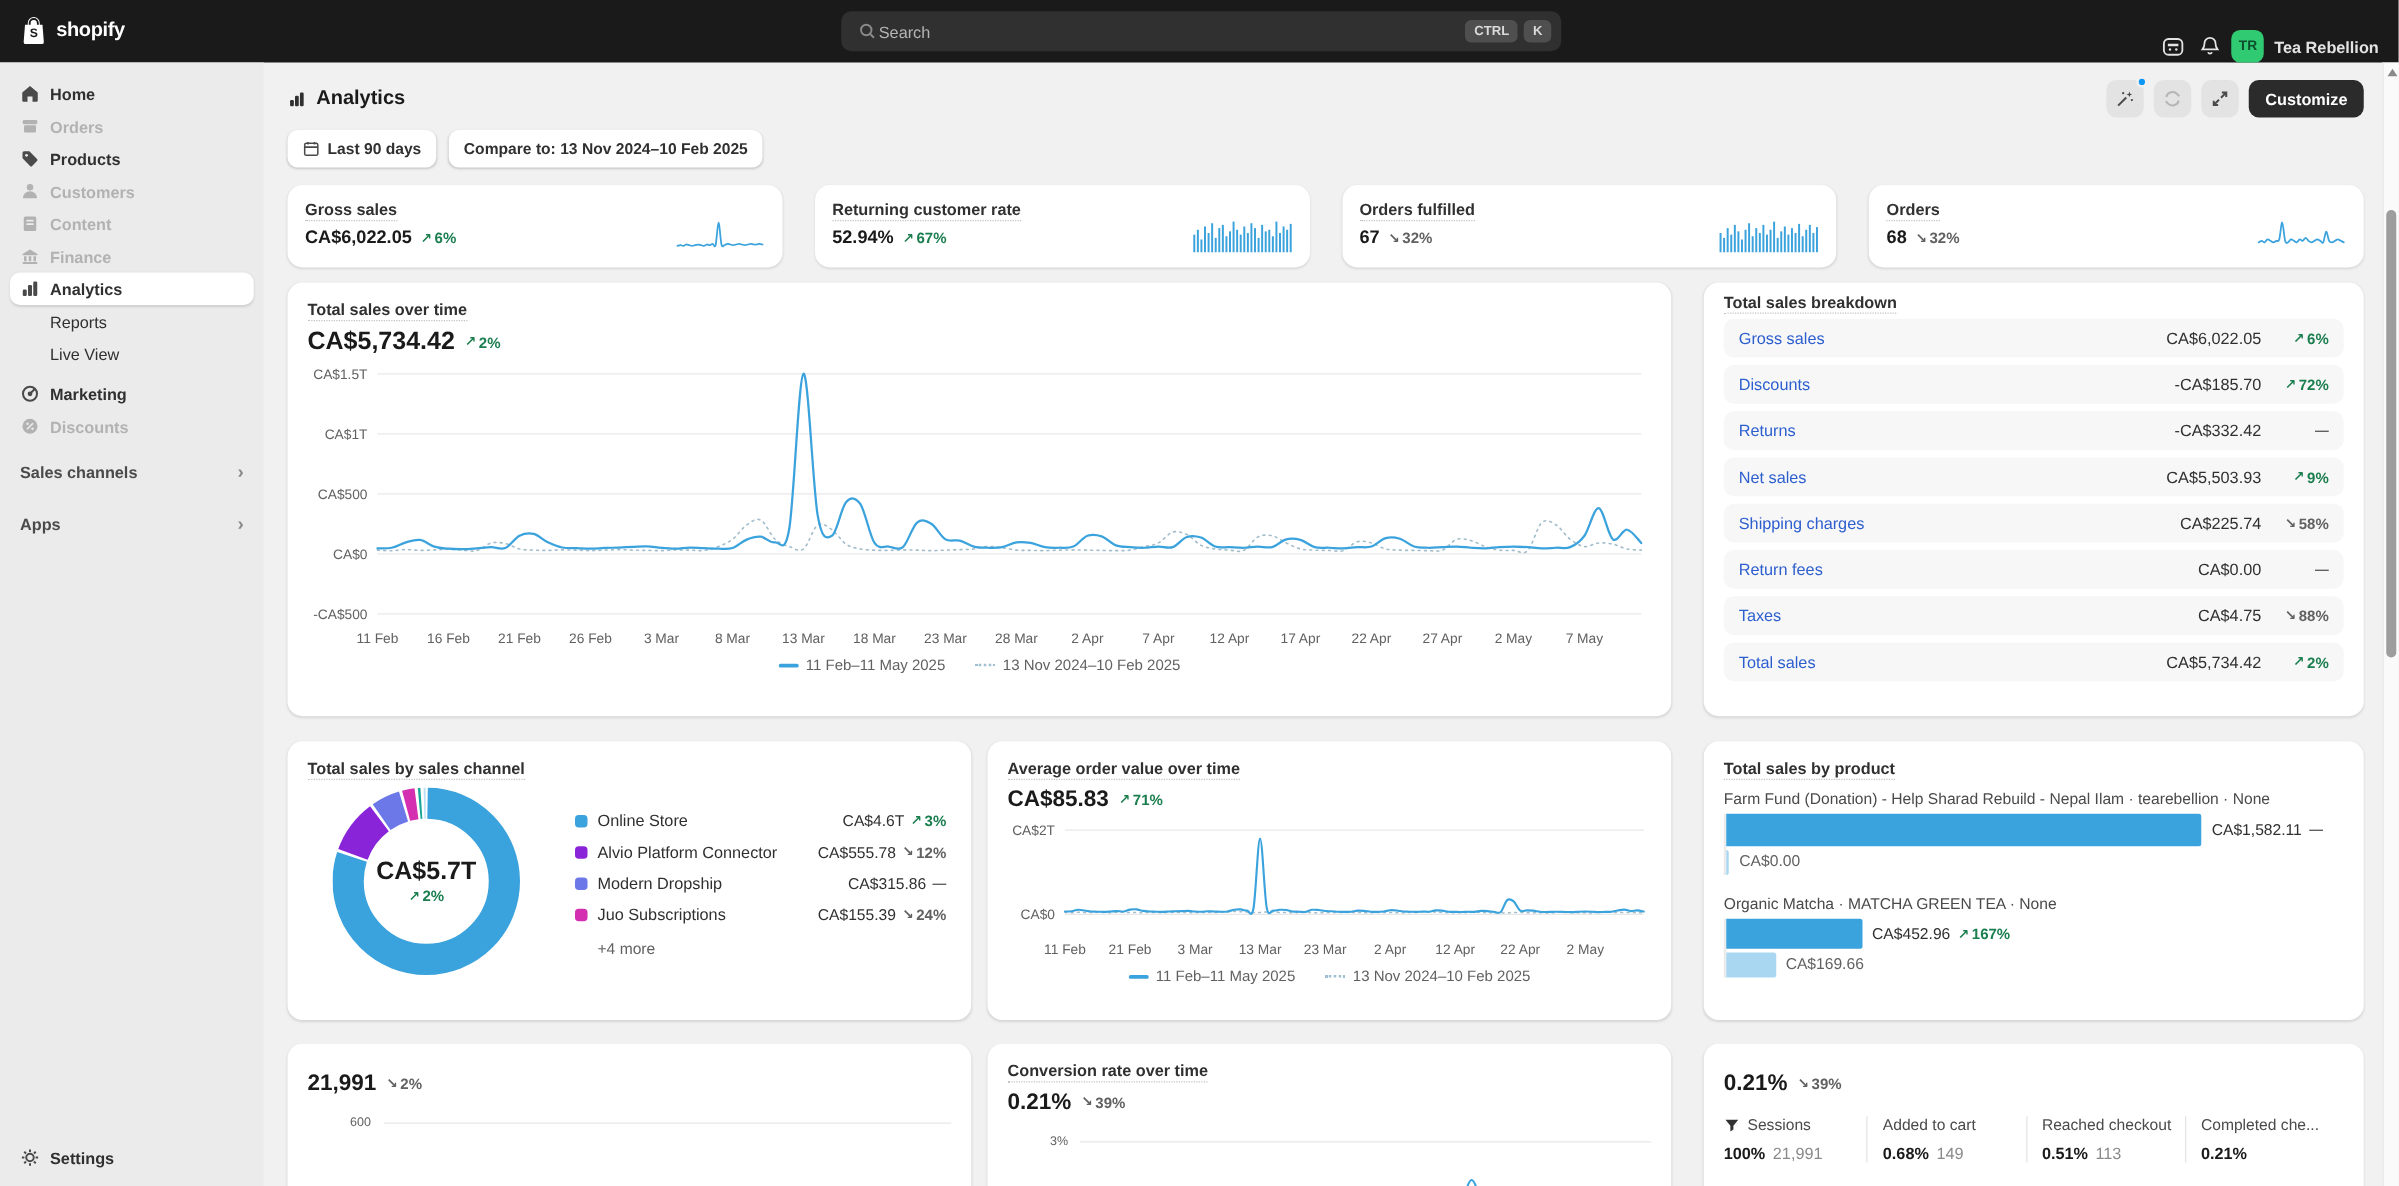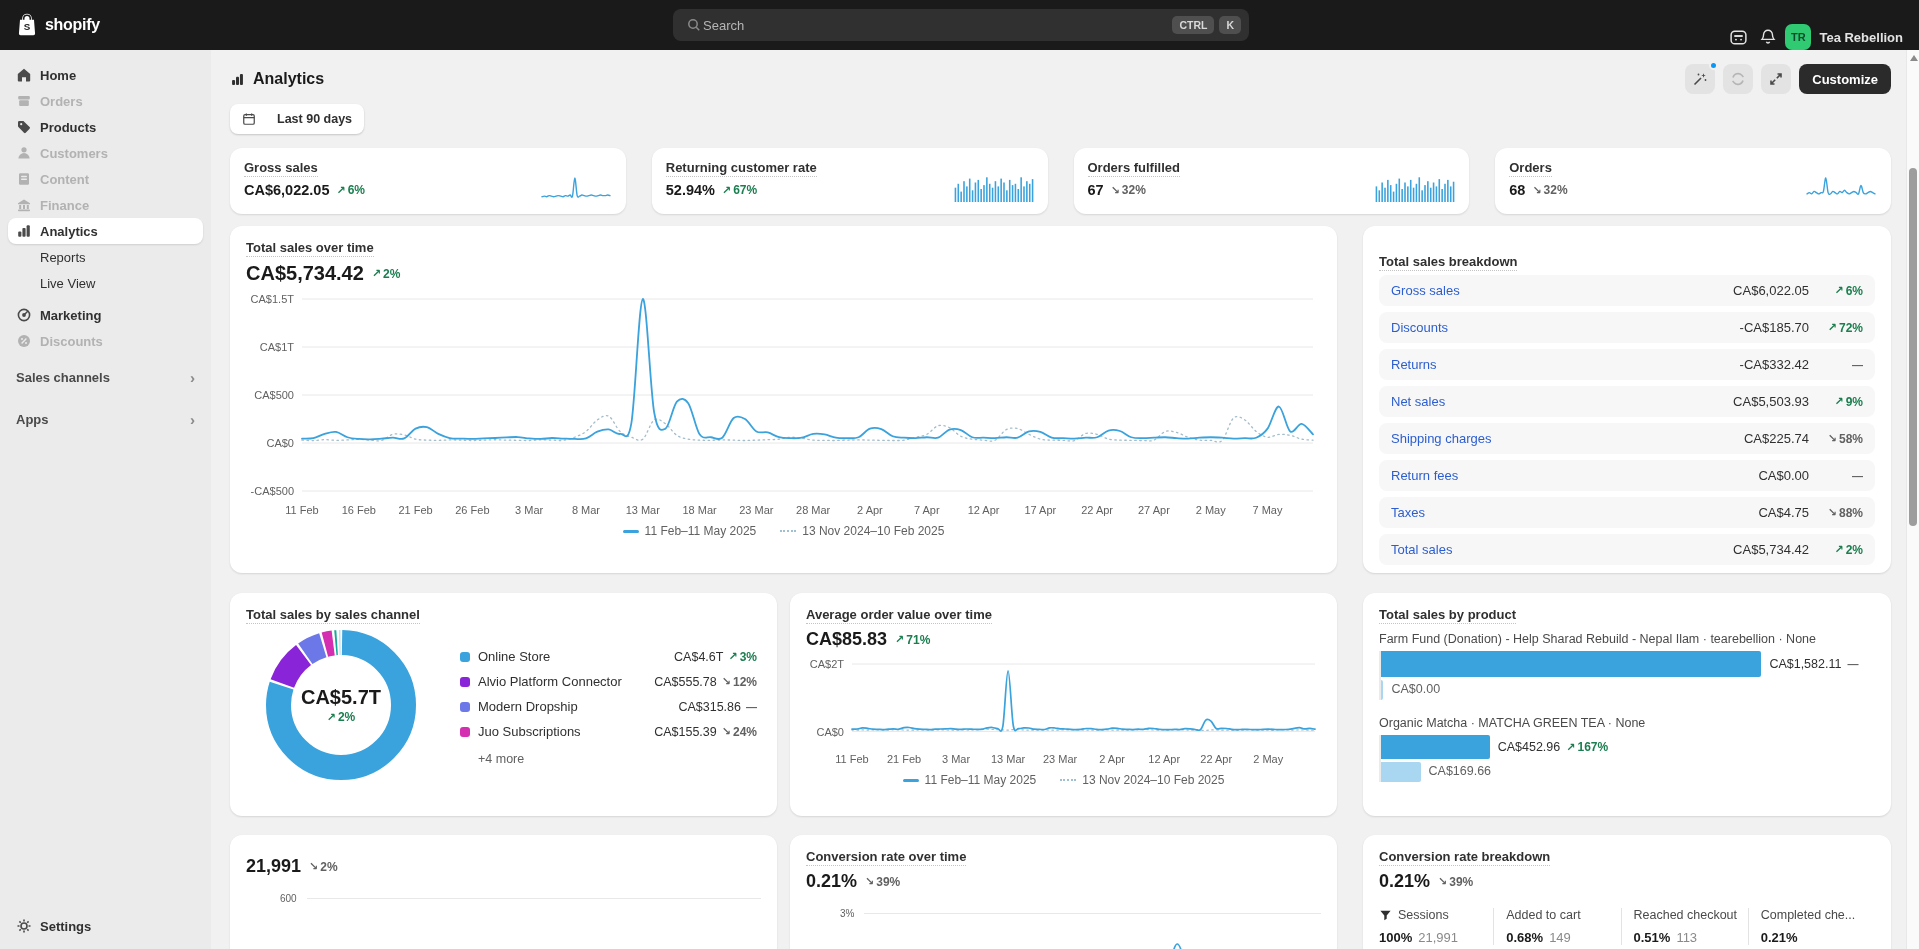--- a/index.html
+++ b/index.html
@@ -49,21 +49,21 @@
   .icon-btn { width:30px; height:30px; border-radius:8px; background:#e3e3e3; display:flex;
     align-items:center; justify-content:center; color:#4a4a4a; position:relative; border:none; }
   .icon-btn.disabled { color:#b5b5b5; }
   .notif-dot { position:absolute; top:-3px; right:-3px; width:9px; height:9px; border-radius:50%;
     background:#0a97f5; border:2px solid #f1f1f1; }
   .btn-dark { height:30px; background:#2b2b2b; color:#fff; border:none; border-radius:8px;
     font-size:13px; font-weight:600; padding:0 13px; }
 
   .filters { display:flex; gap:10px; margin-top:8px; }
   .pill-btn { height:30px; background:#fff; border:none; border-radius:8px; display:flex; align-items:center;
-    gap:21px; padding:0 12px; font-size:12.5px; font-weight:600; color:#303030;
+    gap:6px; padding:0 12px; font-size:12.5px; font-weight:600; color:#303030;
     box-shadow:0 1px 2px rgba(0,0,0,.18); }
   .pill-btn .nicon { width:14px; height:14px; color:#4a4a4a; display:flex; }
 
   
   .card { background:#fff; border-radius:12px; box-shadow:0 1px 2px rgba(31,33,36,.13); }
   .row { display:flex; }
   .card-title { font-size:13px; font-weight:600; color:#303030; }
   .card-title .t { border-bottom:1.5px dotted #c4c4c4; padding-bottom:1px; }
   .chg { font-size:12px; font-weight:600; display:inline-flex; align-items:center; gap:2px; }
   .chg .arrow { font-size:11px; }
@@ -78,21 +78,21 @@
   .rowB { margin-top:12px; gap:26px; }
   .chart-card { flex:1; height:347px; padding:14px 16px; }
   .headline-row { display:flex; align-items:center; gap:8px; margin-top:7px; }
   .headline { font-size:20px; font-weight:700; color:#1a1a1a; }
   .legend { display:flex; justify-content:center; align-items:center; gap:24px; margin-top:3px;
     font-size:12px; color:#616161; }
   .lg-item { display:flex; align-items:center; gap:6px; }
   .lg-solid { width:16px; height:3px; border-radius:2px; }
   .lg-dotted { width:16px; border-top:2.5px dotted; }
 
-  .breakdown-card { width:528px; height:347px; padding:28px 16px; flex:none; }
+  .breakdown-card { width:528px; height:347px; padding:8px 16px; flex:none; }
   .bd-row { height:31px; margin-top:6px; background:#f7f7f7; border-radius:8px; display:flex;
     align-items:center; padding:0 12px; font-size:13px; }
   .bd-label { color:#2c5ecf; }
   .bd-val { margin-left:auto; color:#303030; }
   .bd-chg { width:54px; display:flex; justify-content:flex-end; }
 
   .rowC { margin-top:20px; } .rowD { margin-top:19px; }
   .channel-card { width:547px; height:223px; padding:14px 16px; flex:none; }
   .aov-card { width:547px; height:223px; padding:14px 16px; margin-left:13px; flex:none; }
   .product-card { width:528px; height:223px; padding:14px 16px; margin-left:26px; flex:none; }
@@ -344,20 +344,23 @@
     <div class="filters">
       <button class="pill-btn">
         <span class="nicon">
             <svg viewBox="0 0 16 16" fill="none" stroke="currentColor" stroke-width="1.4">
               <rect x="2" y="3" width="12" height="11" rx="1.5"></rect>
               <path d="M2 6.5h12M5 1.8v2.4M11 1.8v2.4"></path>
             </svg>
           </span>
         <span>Last 90 days</span>
       </button>
+      <button class="pill-btn">
+        <span>Compare to: 13 Nov 2024–10 Feb 2025</span>
+      </button>
     </div>
 
     <div class="row cards4">
       <div class="card metric-card">
         <div class="card-title"><span class="t">Gross sales</span></div>
         <div class="metric-value-row">
             <span>CA$6,022.05</span>
             <span class="chg chg-up">
               <span class="arrow">↗</span>
               <span>6%</span>
@@ -755,21 +758,20 @@
           </div>
         <div class="gridrow">
             <span class="gridlabel">3%</span>
             <span class="gridline"></span>
           </div>
         <svg width="515" height="120" style="display:block;margin-top:2px">
             <path d="M4 108C6.913793103448276 107.66666666666667,15.655172413793103 106.16666666666667,21.482758620689655 106C27.310344827586206 105.83333333333333,33.137931034482754 107.16666666666667,38.96551724137931 107C44.793103448275865 106.83333333333333,50.62068965517241 105.16666666666667,56.44827586206897 105C62.27586206896552 104.83333333333333,68.10344827586206 105.66666666666667,73.93103448275862 106C79.75862068965517 106.33333333333333,85.58620689655173 107.16666666666667,91.41379310344828 107C97.24137931034484 106.83333333333333,103.06896551724138 105.16666666666667,108.89655172413794 105C114.72413793103449 104.83333333333333,120.55172413793103 105.66666666666667,126.37931034482759 106C132.20689655172413 106.33333333333333,138.0344827586207 107.33333333333333,143.86206896551724 107C149.68965517241378 106.66666666666667,155.51724137931035 104.16666666666667,161.3448275862069 104C167.17241379310343 103.83333333333333,173.00000000000003 105.5,178.82758620689657 106C184.6551724137931 106.5,190.48275862068965 107.16666666666667,196.3103448275862 107C202.13793103448273 106.83333333333333,207.9655172413793 105.16666666666667,213.79310344827587 105C219.62068965517244 104.83333333333333,225.44827586206898 106.16666666666667,231.27586206896552 106C237.10344827586206 105.83333333333333,242.93103448275863 104,248.75862068965517 104C254.58620689655172 104,260.41379310344826 105.5,266.2413793103448 106C272.0689655172414 106.5,277.8965517241379 107.16666666666667,283.7241379310345 107C289.55172413793105 106.83333333333333,295.37931034482756 105.16666666666667,301.2068965517241 105C307.0344827586207 104.83333333333333,312.8620689655172 106.16666666666667,318.6896551724138 106C324.51724137931035 105.83333333333333,330.34482758620686 107,336.17241379310343 104C342 101,347.82758620689657 101.5,353.65517241379314 88C359.4827586206897 74.5,365.31034482758616 23.833333333333332,371.13793103448273 23C376.9655172413793 22.166666666666668,382.7931034482758 69.33333333333333,388.6206896551724 83C394.44827586206895 96.66666666666667,400.2758620689655 101.16666666666667,406.1034482758621 105C411.93103448275866 108.83333333333333,417.75862068965523 105.66666666666667,423.58620689655174 106C429.41379310344826 106.33333333333333,435.24137931034477 115,441.06896551724134 107C446.8965517241379 99,452.7241379310345 62.833333333333336,458.55172413793105 58C464.3793103448276 53.166666666666664,470.2068965517241 70.16666666666667,476.0344827586207 78C481.86206896551727 85.83333333333333,487.6896551724138 100.33333333333333,493.51724137931035 105C499.3448275862069 109.66666666666667,508.08620689655174 105.83333333333333,511 106" fill="none" stroke="#3aa2dc" stroke-width="1.6" stroke-linecap="round"></path>
           </svg>
       </div>
       <div class="card mini-card w3">
-        <div class="card-title"><span class="t">Conversion rate breakdown</span></div>
         <div class="mini-value-row">
             <span>0.21%</span>
             <span class="chg chg-down">
               <span class="arrow">↘</span>
               <span>39%</span>
             </span>
           </div>
         <div class="steps">
           <div class="step">
             <div class="step-label">

